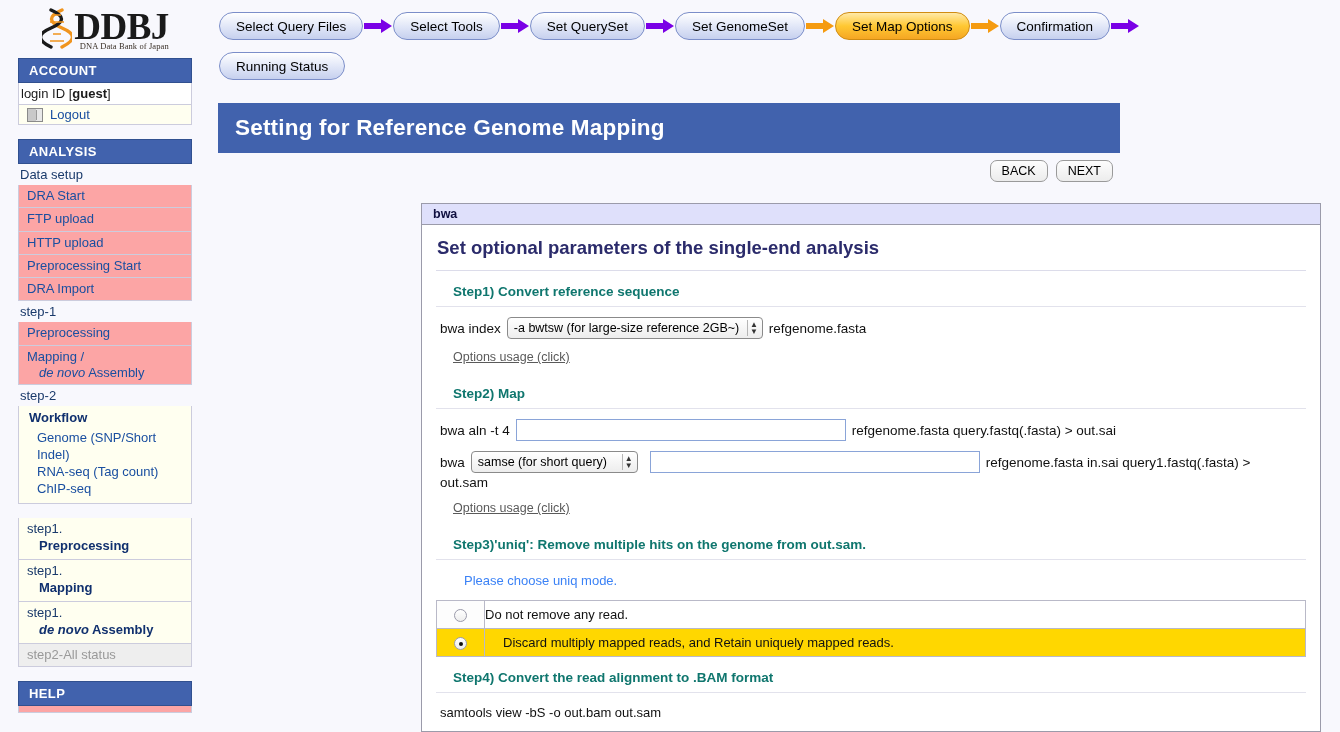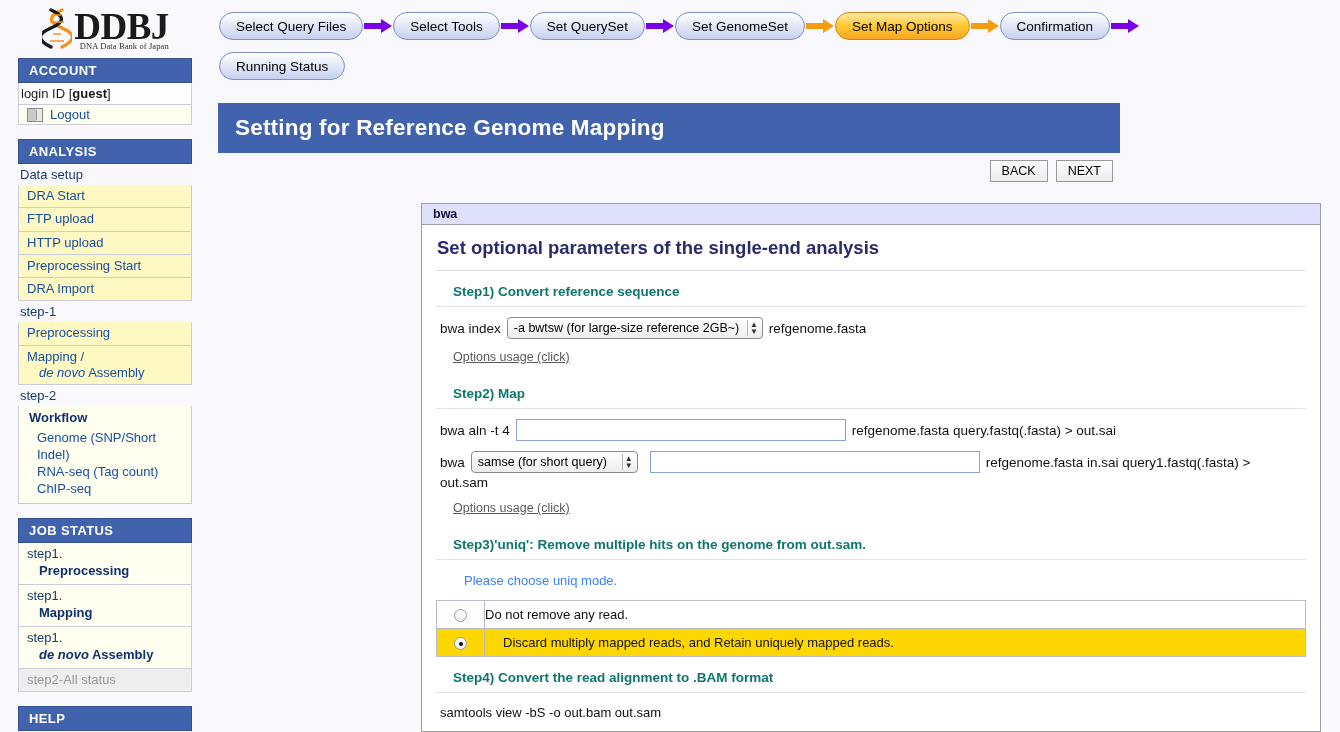--- a/index.html
+++ b/index.html
@@ -56,21 +56,21 @@
     letter-spacing: 0.4px;
     border: 1px solid #31508f;
   }
   .sb-plain {
     font-size: 13px; color: #1a3a6b;
     padding: 3px 0 3px 2px;
     background: #f8f8fd;
   }
   .sb-item {
     font-size: 13px; color: #1a4fa0;
-    background: #fef9c3;
+    background: #fca5a5;
     border: 1px solid #ccccdd;
     border-top: none;
     padding: 3px 0 3px 8px;
     line-height: 1.25;
   }
   .sb-item:first-of-type { border-top: 1px solid #ccccdd; }
   .sb-item.disabled { color: #999999; background: #eeeeee; }
   .sb-account {
     background: #ffffff; border: 1px solid #ccccdd; border-top: none;
     font-size: 13px; color: #1a1a1a; padding: 3px 0 3px 2px;
@@ -143,21 +143,21 @@
   }
 
   .navbtns {
     position: absolute; left: 13px; top: 160px; width: 902px;
     display: flex; justify-content: flex-end; gap: 8px; padding-right: 7px;
   }
   .btn {
     font-family: "Liberation Sans", sans-serif;
     font-size: 12.5px; color: #000000;
     background: linear-gradient(180deg,#fdfdfd 0%,#ececec 100%);
-    border: 1px solid #9a9a9a; border-radius: 0;
+    border: 1px solid #9a9a9a; border-radius: 7px;
     padding: 3px 11px; cursor: pointer;
   }
 
   
   .panel {
     position: absolute; left: 216px; top: 203px;
     width: 900px; height: 529px;
     border: 1px solid #9b9baa;
     background: #ffffff;
   }
@@ -298,21 +298,20 @@
       <div class="sb-plain">step-2</div>
       <div class="sb-sub">
         <span class="wf-title">Workflow</span>
         <span class="wf-link">Genome (SNP/Short Indel)</span>
         <span class="wf-link">RNA-seq (Tag count)</span>
         <span class="wf-link">ChIP-seq</span>
       </div>
     </div>
 
     <div class="sb-section">
-      <div class="sb-header">JOB STATUS</div>
       <div class="sb-js">
         <span>step1.</span>
         <b>Preprocessing</b>
       </div>
       <div class="sb-js">
         <span>step1.</span>
         <b>Mapping</b>
       </div>
       <div class="sb-js">
         <span>step1.</span>

